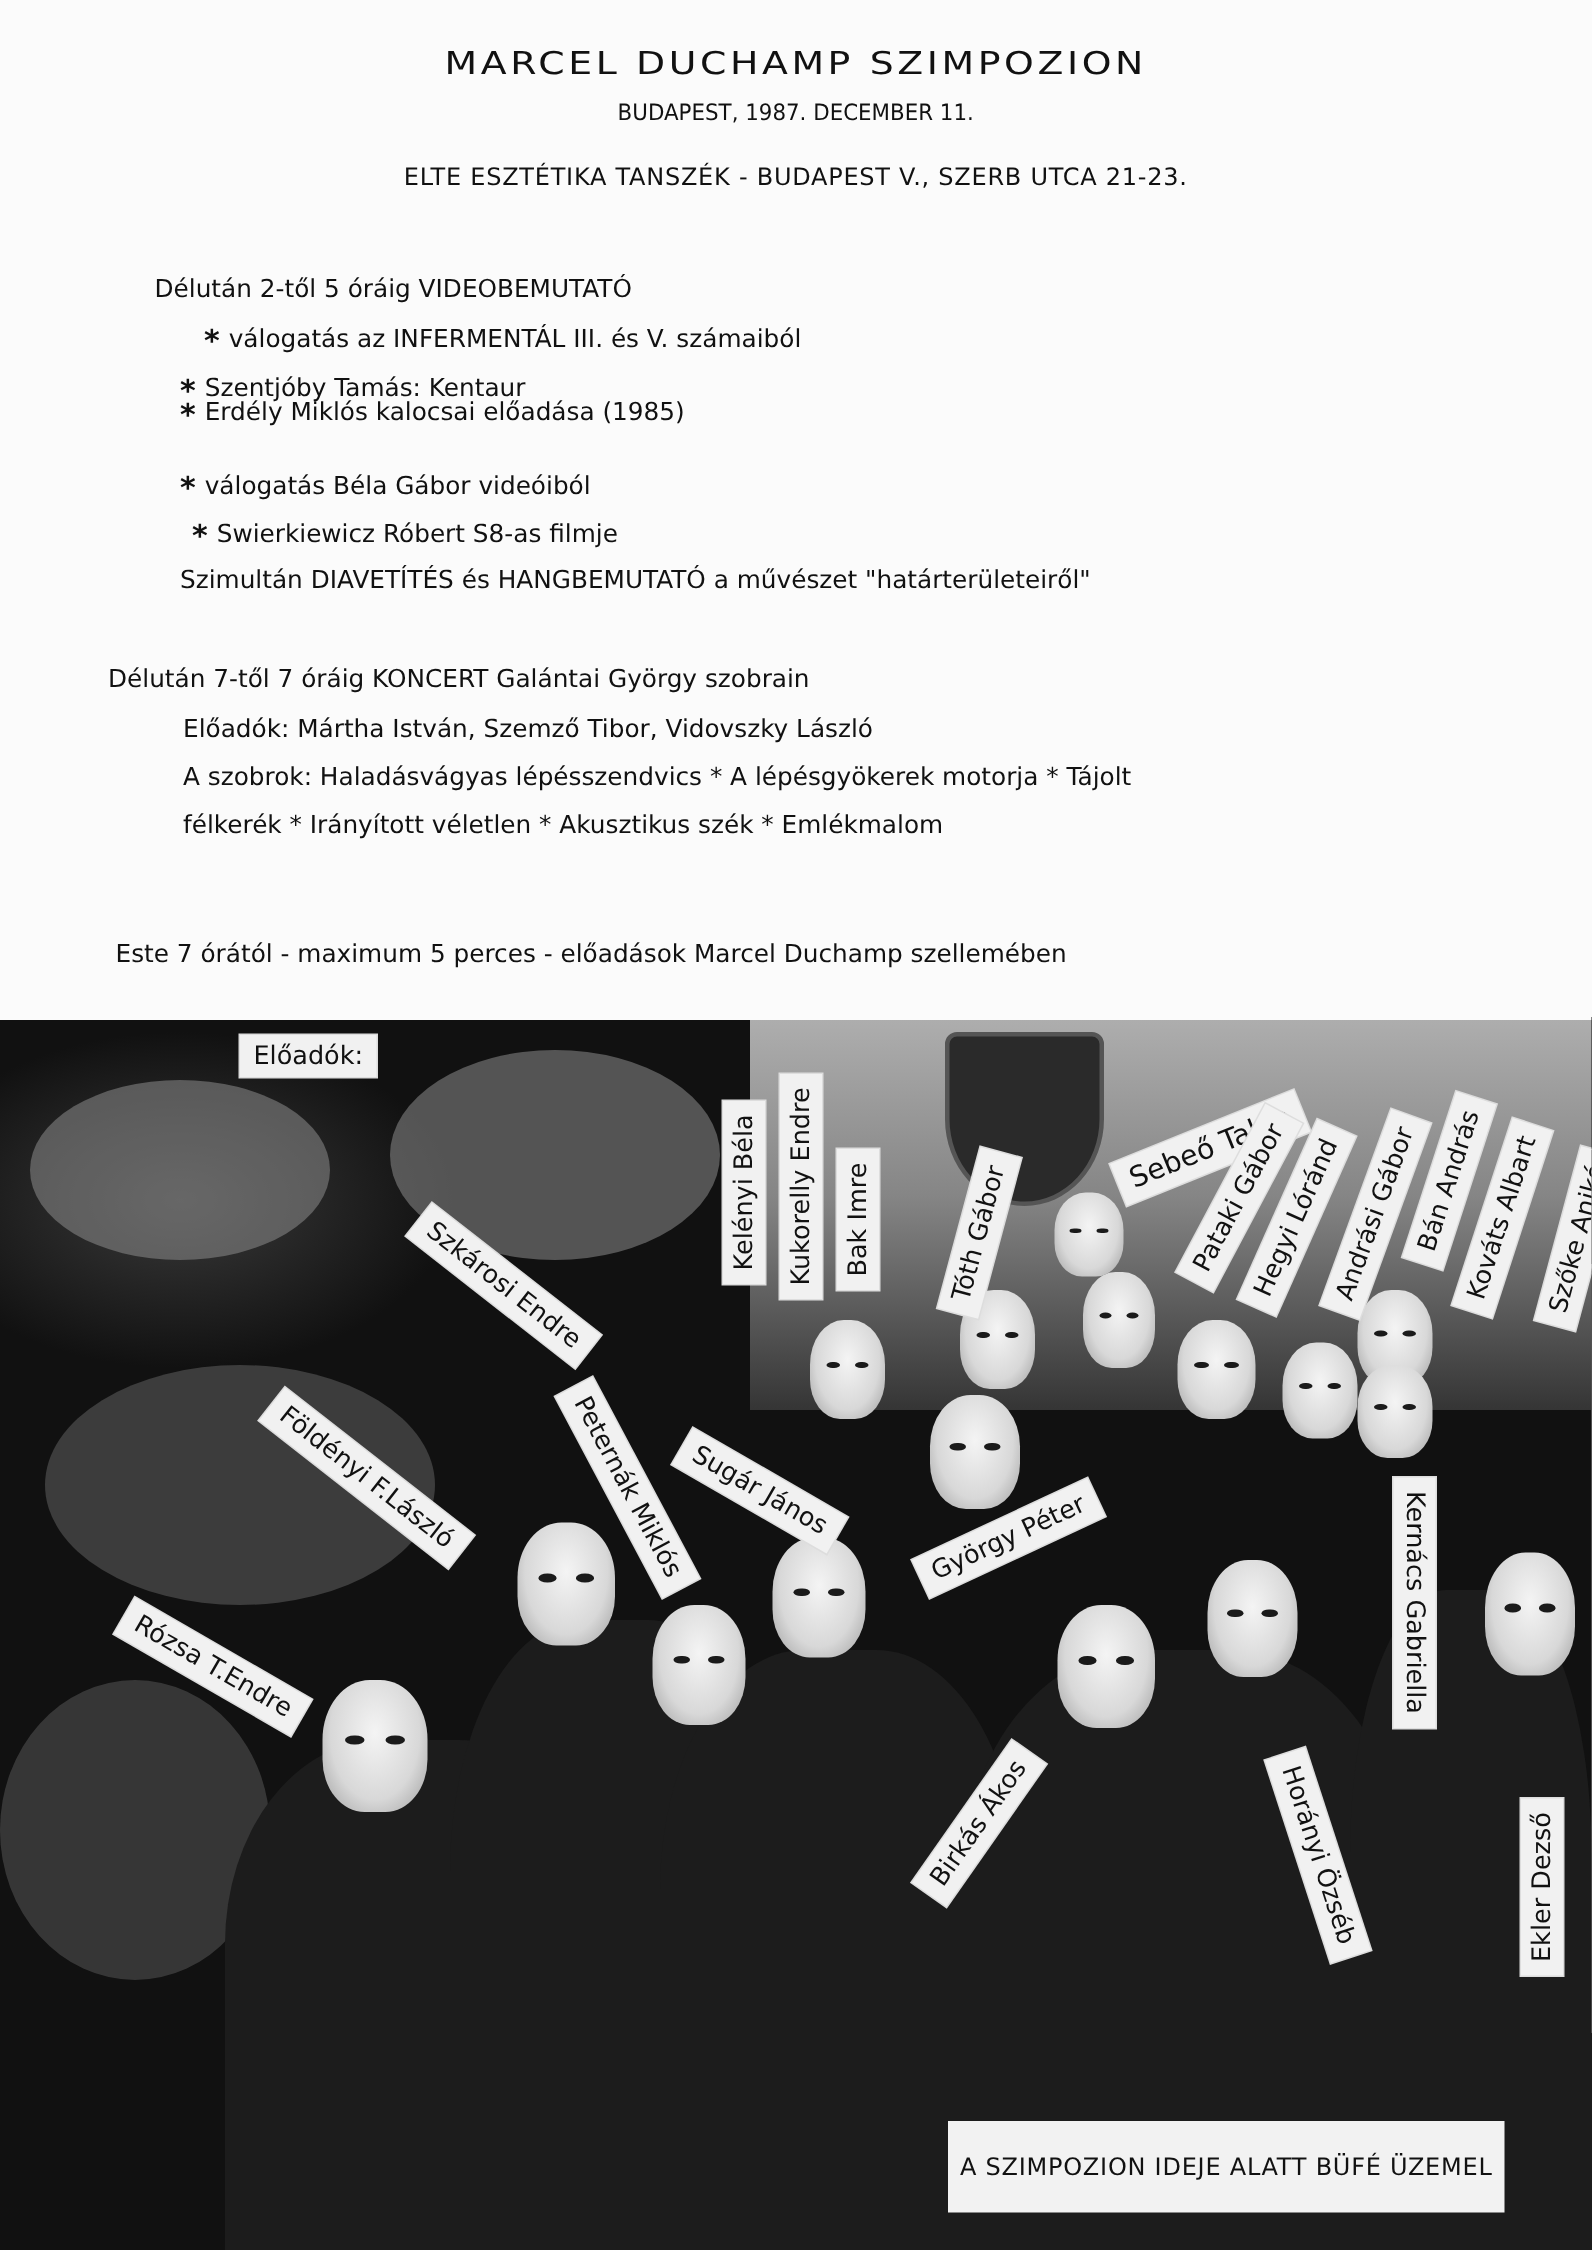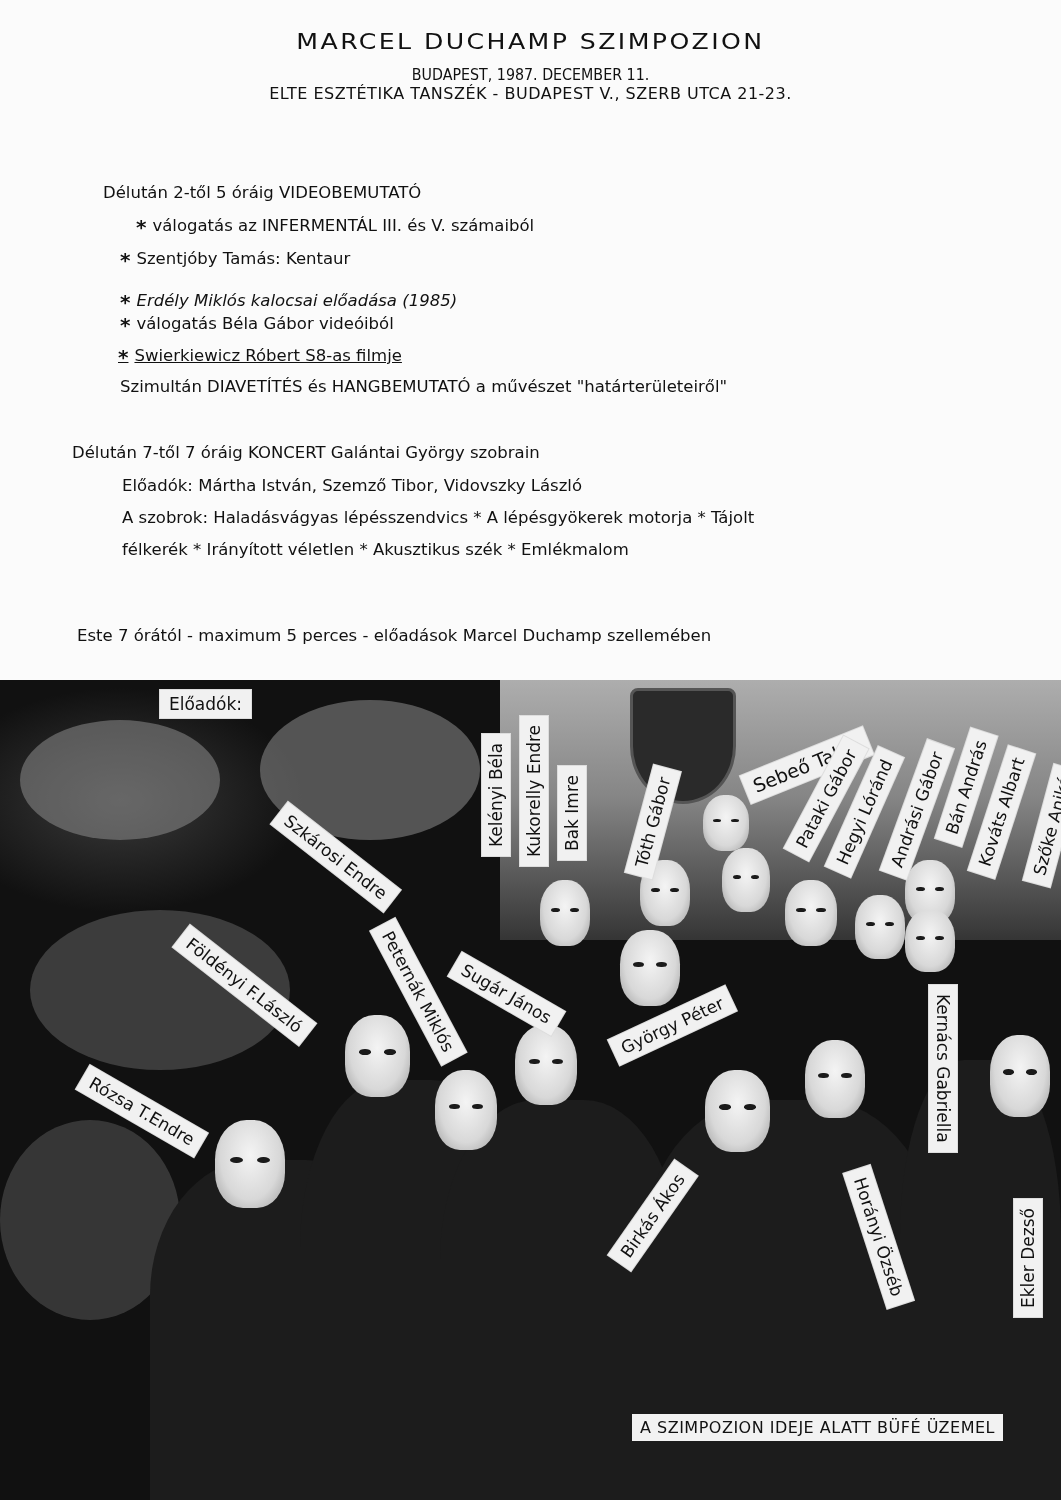--- a/index.html
+++ b/index.html
@@ -8,21 +8,21 @@
     background: #fbfbfb; color: #111;
     font-family: "DejaVu Sans Mono", "Liberation Mono", monospace;
   }
   .title {
     position: absolute; top: 30px; left: 0; width: 1061px; text-align: center;
     font-family: "DejaVu Sans", sans-serif; font-size: 21px; letter-spacing: 2px;
     font-weight: normal; transform: scaleX(1.2); transform-origin: 50% 50%;
   }
   .sub1 { position: absolute; top: 66px; left: 0; width: 1061px; text-align: center;
     font-family: "DejaVu Sans", sans-serif; font-size: 15px; transform: scaleX(0.95); }
-  .sub2 { position: absolute; top: 84px; left: 0; width: 1061px; text-align: center;
+  .sub2 { position: absolute; top: 108px; left: 0; width: 1061px; text-align: center;
     font-family: "DejaVu Sans", sans-serif; font-size: 16px; letter-spacing: 0.5px; }
   .line { position: absolute; font-family: "DejaVu Sans", sans-serif; font-size: 16.5px; white-space: nowrap; }
   .star { font-weight: bold; font-size: 20px; margin-right: 6px; vertical-align: -3px; }
   .photo {
     position: absolute; left: 0; top: 680px; width: 1061px; height: 820px;
     background:
       radial-gradient(ellipse 260px 160px at 120px 120px, #3a3a3a 0%, #111 70%),
       #0d0d0d;
     overflow: hidden;
   }
@@ -36,36 +36,36 @@
   .mask::before, .mask::after { content: ""; position: absolute; top: 42%; width: 18%; height: 7%;
     background: #1a1a1a; border-radius: 50%; }
   .mask::before { left: 22%; } .mask::after { right: 22%; }
   .body-shape { position: absolute; background: #1c1c1c; border-radius: 40% 40% 0 0; }
   .label {
     position: absolute; background: #f1f1f1; color: #111; white-space: nowrap;
     font-family: "DejaVu Sans", sans-serif; font-size: 17px; padding: 4px 9px;
     transform-origin: 0 0; box-shadow: 0 0 0 1px #ddd;
   }
   .footer-label { position: absolute; left: 632px; top: 1414px; background: #f2f2f2;
-    font-family: "DejaVu Sans", sans-serif; font-size: 16px; padding: 4px 8px; letter-spacing: 0.5px; }
+    font-family: "DejaVu Sans", sans-serif; font-size: 16px; padding: 21px 8px; letter-spacing: 0.5px; }
 </style>
 </head>
 <body>
 
 <div>
   <div class="title">MARCEL DUCHAMP SZIMPOZION</div>
   <div class="sub1">BUDAPEST, 1987. DECEMBER 11.</div>
   <div class="sub2">ELTE ESZTÉTIKA TANSZÉK - BUDAPEST V., SZERB UTCA 21-23.</div>
 
   <div class="line" style="left:70px; top:183px;margin-left:33px;">Délután 2-től 5 óráig  VIDEOBEMUTATÓ</div>
   <div class="line" style="left:120px; top:215px;margin-left:16px;"><span class="star">*</span><span>válogatás az INFERMENTÁL III. és V. számaiból</span></div>
   <div class="line" style="left:120px; top:248px;"><span class="star">*</span><span>Szentjóby Tamás: Kentaur</span></div>
-  <div class="line" style="left:120px; top:290px;font-style:italic;"><span class="star">*</span><span>Erdély Miklós kalocsai előadása (1985)</span></div>
+  <div class="line" style="left:120px; top:264px;"><span class="star">*</span><span>Erdély Miklós kalocsai előadása (1985)</span></div>
   <div class="line" style="left:120px; top:313px;"><span class="star">*</span><span>válogatás Béla Gábor videóiból</span></div>
-  <div class="line" style="left:118px; top:345px;text-decoration:underline;"><span class="star">*</span><span>Swierkiewicz Róbert S8-as filmje</span></div>
+  <div class="line" style="left:128px; top:345px;"><span class="star">*</span><span>Swierkiewicz Róbert S8-as filmje</span></div>
   <div class="line" style="left:120px; top:377px;">Szimultán DIAVETÍTÉS és HANGBEMUTATÓ a művészet "határterületeiről"</div>
 
   <div class="line" style="left:72px; top:443px;">Délután 7-től 7 óráig KONCERT Galántai György szobrain</div>
   <div class="line" style="left:122px; top:476px;">Előadók: Mártha István, Szemző Tibor, Vidovszky László</div>
   <div class="line" style="left:122px; top:508px;">A szobrok: Haladásvágyas lépésszendvics * A lépésgyökerek motorja * Tájolt</div>
   <div class="line" style="left:122px; top:540px;">félkerék * Irányított véletlen * Akusztikus szék * Emlékmalom</div>
 
   <div class="line" style="left:77px; top:626px;">Este 7 órától - maximum 5 perces - előadások Marcel Duchamp szellemében</div>
 
   <div class="photo">

